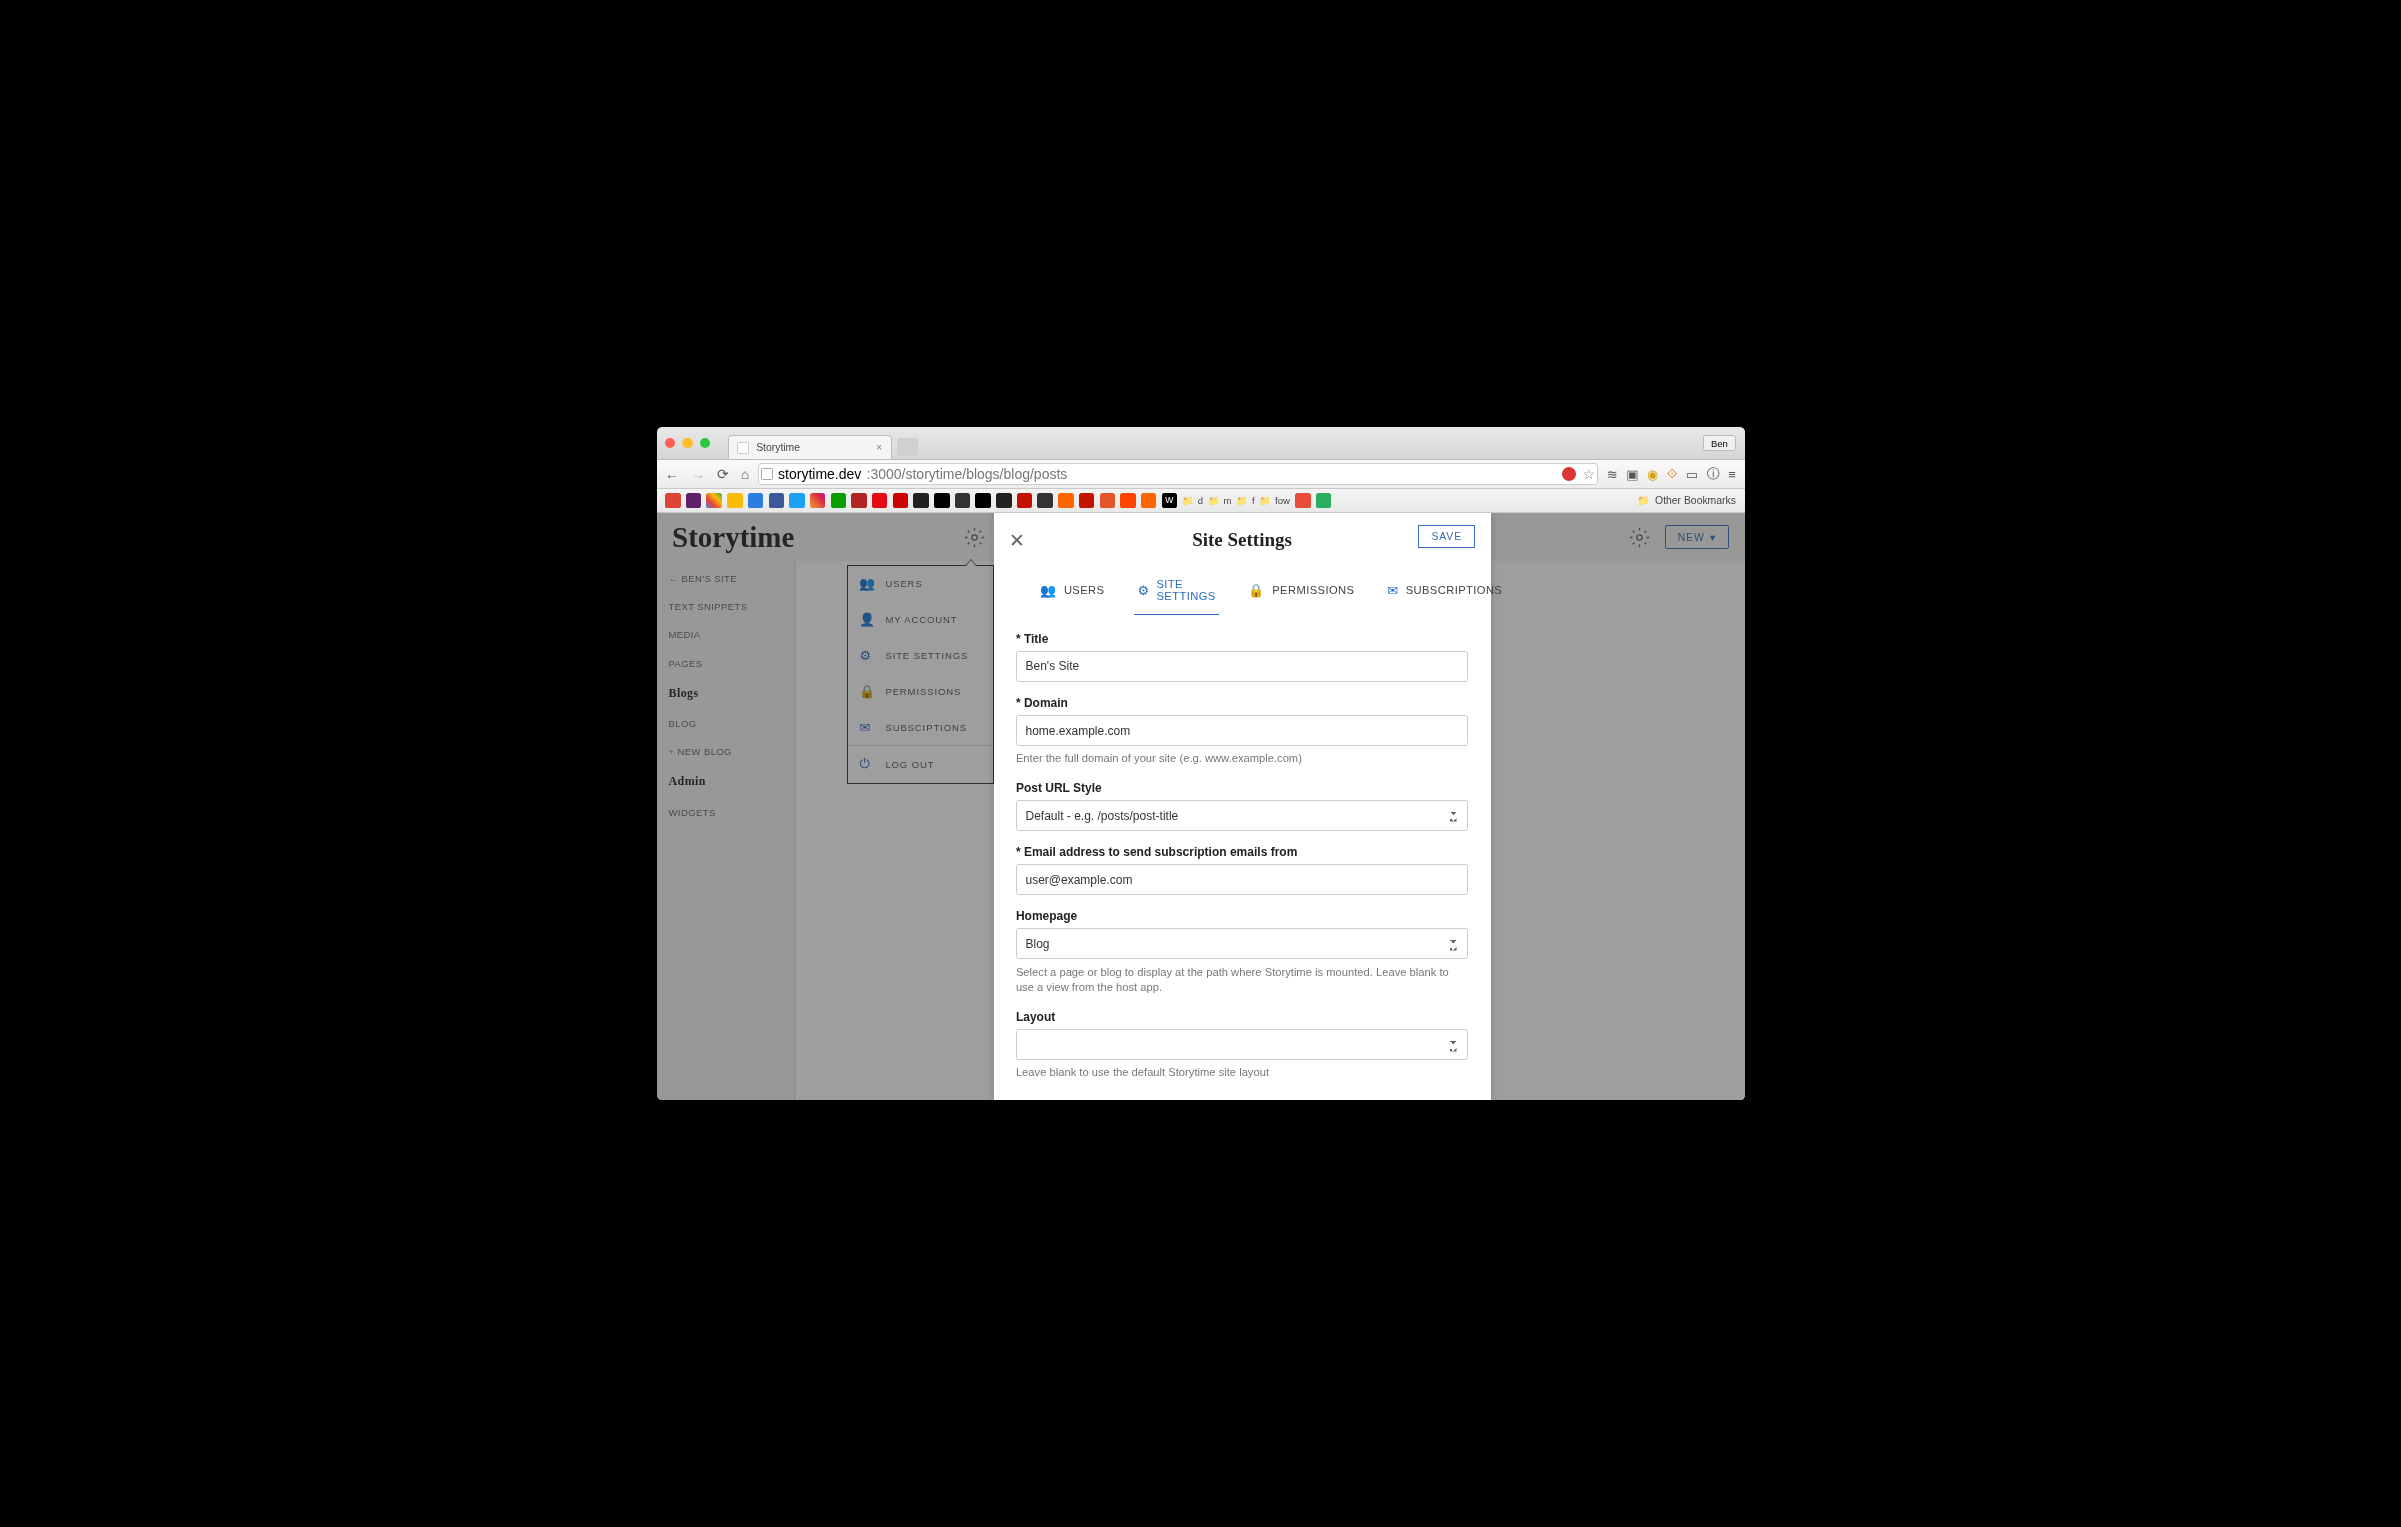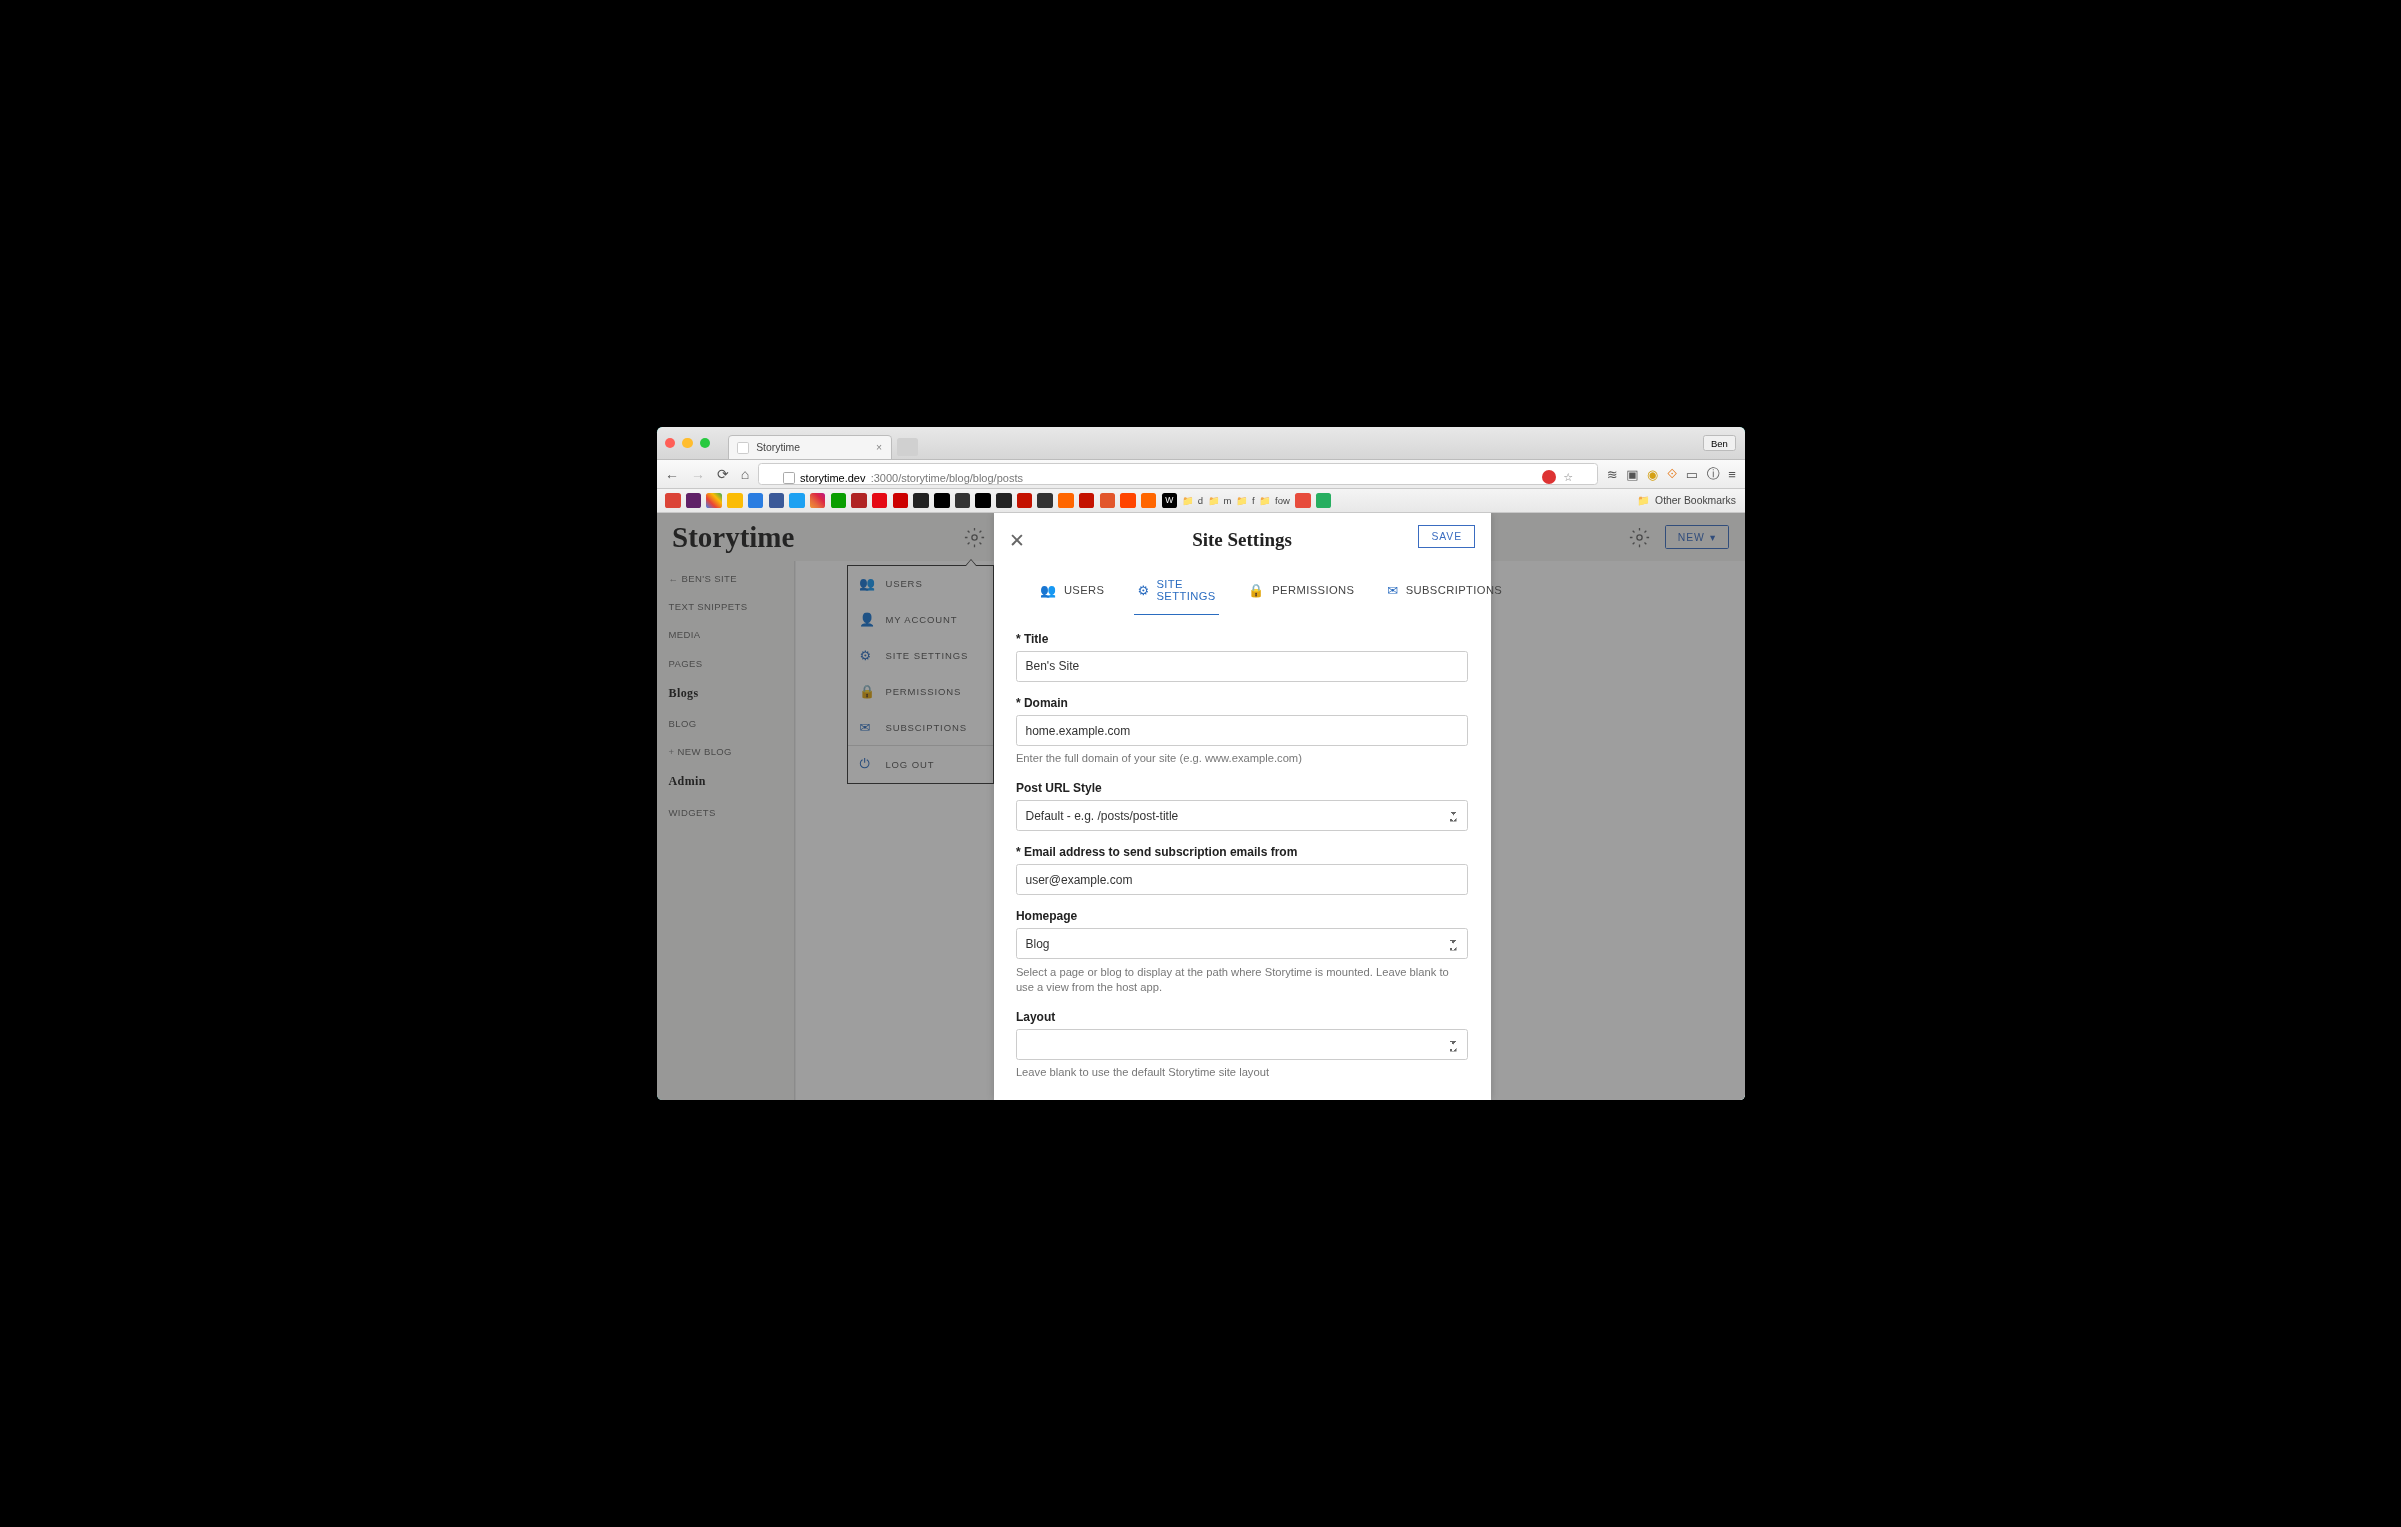--- a/index.html
+++ b/index.html
@@ -13,21 +13,21 @@
 .dot.grn{background:#28c940}
 .tabs{display:flex;align-items:flex-end;margin-left:17.3px;height:100%}
 .tab{background:#f5f5f5;border:0.9px solid #bcbcbc;border-bottom:none;border-radius:4.3px 4.3px 0 0;height:24px;display:flex;align-items:center;padding:0 8.6px;gap:7px;min-width:164px;font-size:10.4px;color:#444}
 .tab .favicon{width:12px;height:12px;background:#fff;border:0.9px solid #ccc;border-radius:1.7px}
 .tab .tabx{color:#888;font-size:10.4px;margin-left:auto}
 .tab-new{width:21px;height:17.3px;background:#d0d0d0;border-radius:2.6px;margin-left:5.2px;margin-bottom:3.5px}
 .profile-btn{margin-left:auto;border:0.9px solid #bbb;border-radius:2.6px;padding:1.7px 7px;font-size:9.5px;background:#f0f0f0}
 .toolbar{height:29px;background:linear-gradient(#fafafa,#ececec);border-bottom:0.9px solid #c8c8c8;display:flex;align-items:center;padding:0 8.6px;gap:8.6px}
 .nav-btns{display:flex;gap:12px;align-items:center;color:#555}
 .nav-btns span{font-size:14px;cursor:pointer}
-.addr{flex:1;display:flex;align-items:flex-end;border:0.9px solid #ccc;border-radius:3.5px;height:22.4px;padding:0 24px;background:#fff;font-size:11px;color:#333;gap:5.2px}
+.addr{flex:1;display:flex;align-items:center;border:0.9px solid #ccc;border-radius:3.5px;height:22.4px;padding:0 2px;background:#fff;font-size:14px;color:#333;gap:5.2px}
 .addr .page-icon{width:12px;height:12px;border:0.9px solid #aaa;border-radius:1.7px}
 .addr .host-bold{color:#000}
 .addr .url-rest{color:#777}
 .addr-right{margin-left:auto;display:flex;gap:7px;align-items:center;color:#888}
 .ext-icons{display:flex;gap:8.6px;align-items:center;color:#555;font-size:13px}
 .bm-bar{height:24px;background:linear-gradient(#f4f4f4,#e8e8e8);border-bottom:0.9px solid #c8c8c8;display:flex;align-items:center;padding:0 8.6px;gap:5.2px;overflow:hidden}
 .bm{width:15.5px;height:15.5px;border-radius:2.6px;flex-shrink:0}
 .bm-folder{display:flex;align-items:center;gap:3.5px;font-size:9.5px;color:#444}
 .other-bm{margin-left:auto;display:flex;align-items:center;gap:5.2px;font-size:10.4px;color:#444}
 .viewport{flex:1;position:relative;background:#f5f5f3;overflow:hidden}
@@ -93,21 +93,21 @@
   <div class="toolbar">
     <div class="nav-btns">
       <span>←</span>
       <span style="color:#bbb">→</span>
       <span>⟳</span>
       <span>⌂</span>
     </div>
     <div class="addr">
       <span class="page-icon"></span>
       <span class="host-bold">storytime.dev</span>
-        <span class="url-rest"><span>:3000</span><span>/storytime/blog/blog/posts</span></span>
+        <span class="url-rest"><span>:3000</span><span>/storytime/blogs/blog/posts</span></span>
       <div class="addr-right">
         <span style="width:14px;height:14px;background:#d33;border-radius:50%;display:inline-block"></span>
         <span>☆</span>
       </div>
     </div>
     <div class="ext-icons">
       <span>≋</span>
       <span>▣</span>
       <span style="color:#d4a014">◉</span>
       <span style="color:#e67e22">⟐</span>

